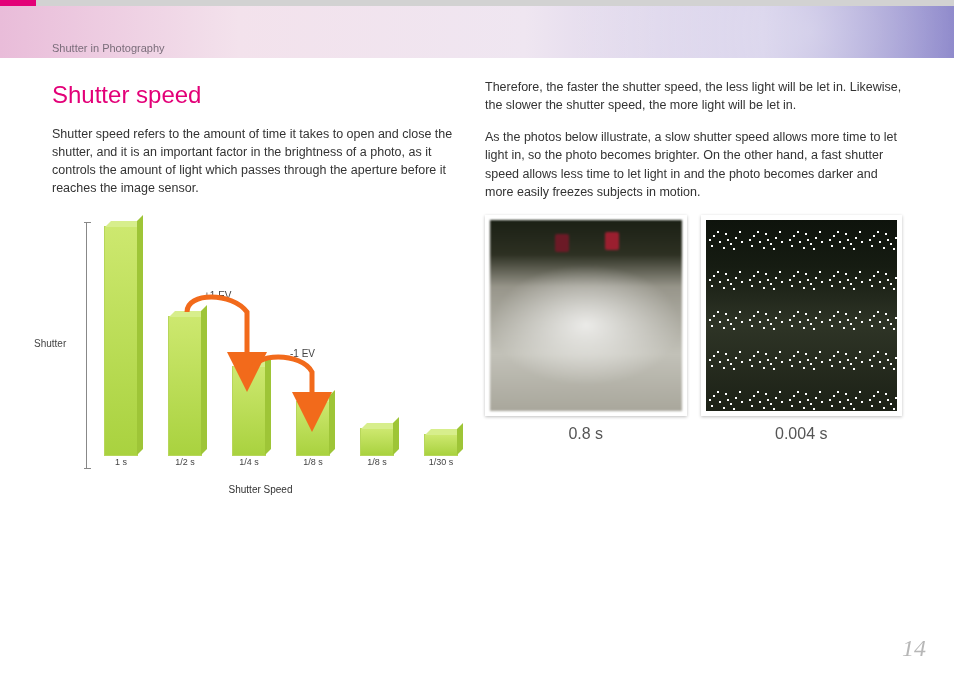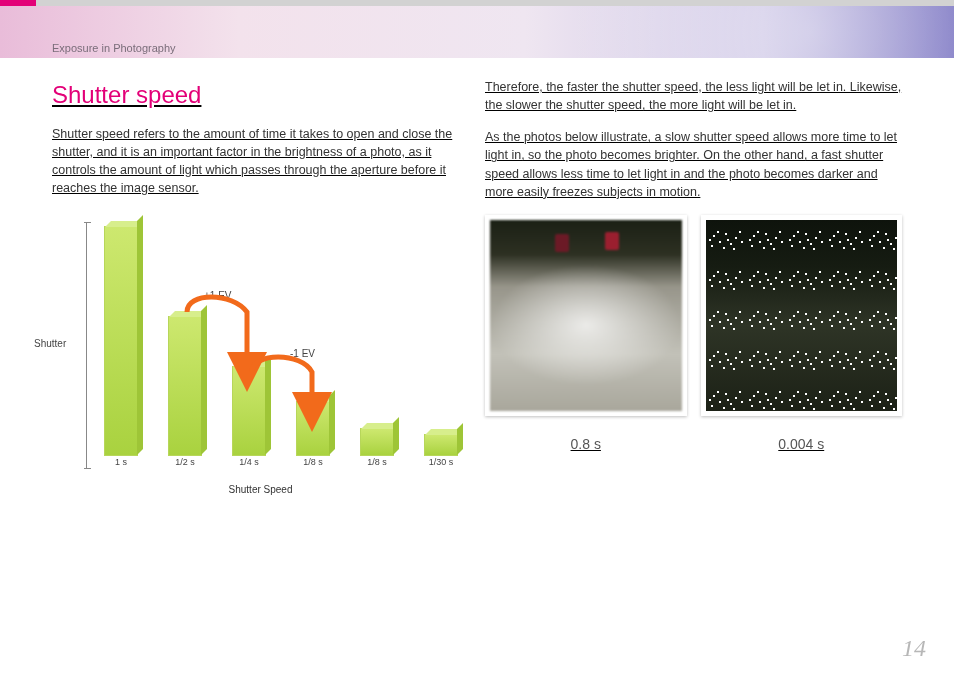--- a/index.html
+++ b/index.html
@@ -36,21 +36,20 @@
     position: absolute;
     left: 52px;
     top: 36px;
     font-size: 11px;
     color: #7a6d7a;
   }
   .content {
     display: flex;
     padding: 20px 52px 0 52px;
     gap: 16px;
-    text-decoration: underline;
   }
   .col {
     flex: 1;
     font-size: 12.5px;
     line-height: 1.45;
     color: #333;
   }
   h1.page-title {
     font-size: 24px;
     color: #e30078;
@@ -192,42 +191,42 @@
       radial-gradient(circle at 45% 70%, #fff 0 1px, transparent 1px),
       radial-gradient(circle at 85% 30%, #fff 0 1px, transparent 1px),
       radial-gradient(circle at 55% 50%, #fff 0 1px, transparent 1px),
       radial-gradient(circle at 30% 30%, #fff 0 1px, transparent 1px),
       radial-gradient(circle at 70% 72%, #fff 0 1px, transparent 1px),
       radial-gradient(circle at 10% 50%, #fff 0 1px, transparent 1px),
       radial-gradient(circle at 90% 55%, #fff 0 1px, transparent 1px);
     background-size: 40px 40px;
   }
   .caption {
-    font-size: 14px;
+    font-size: 16px;
     color: #555;
-    margin-top: 18px;
+    margin-top: 6px;
   }
   .page-number {
     position: absolute;
     right: 28px;
     bottom: 14px;
     font-size: 24px;
     font-style: italic;
     color: #b7b7b7;
     font-family: Georgia, 'Times New Roman', serif;
     text-align: center;
   }
 </style>
 </head>
 <body>
 
 <div class="top-stripe"></div>
 <div class="top-stripe-accent"></div>
 <div class="gradient-band">
-  <div class="section-label">Exposure in Photography</div>
+  <div class="section-label">Shutter in Photography</div>
 </div>
 
 <div class="content">
   <div class="col">
     <h1 class="page-title">Shutter speed</h1>
     <p>Shutter speed refers to the amount of time it takes to open and close the shutter, and it is an important factor in the brightness of a photo, as it controls the amount of light which passes through the aperture before it reaches the image sensor.</p>
 
     <div class="chart-wrap">
       <div class="axis-y"></div>
       <div class="ylabel">Shutter</div>

